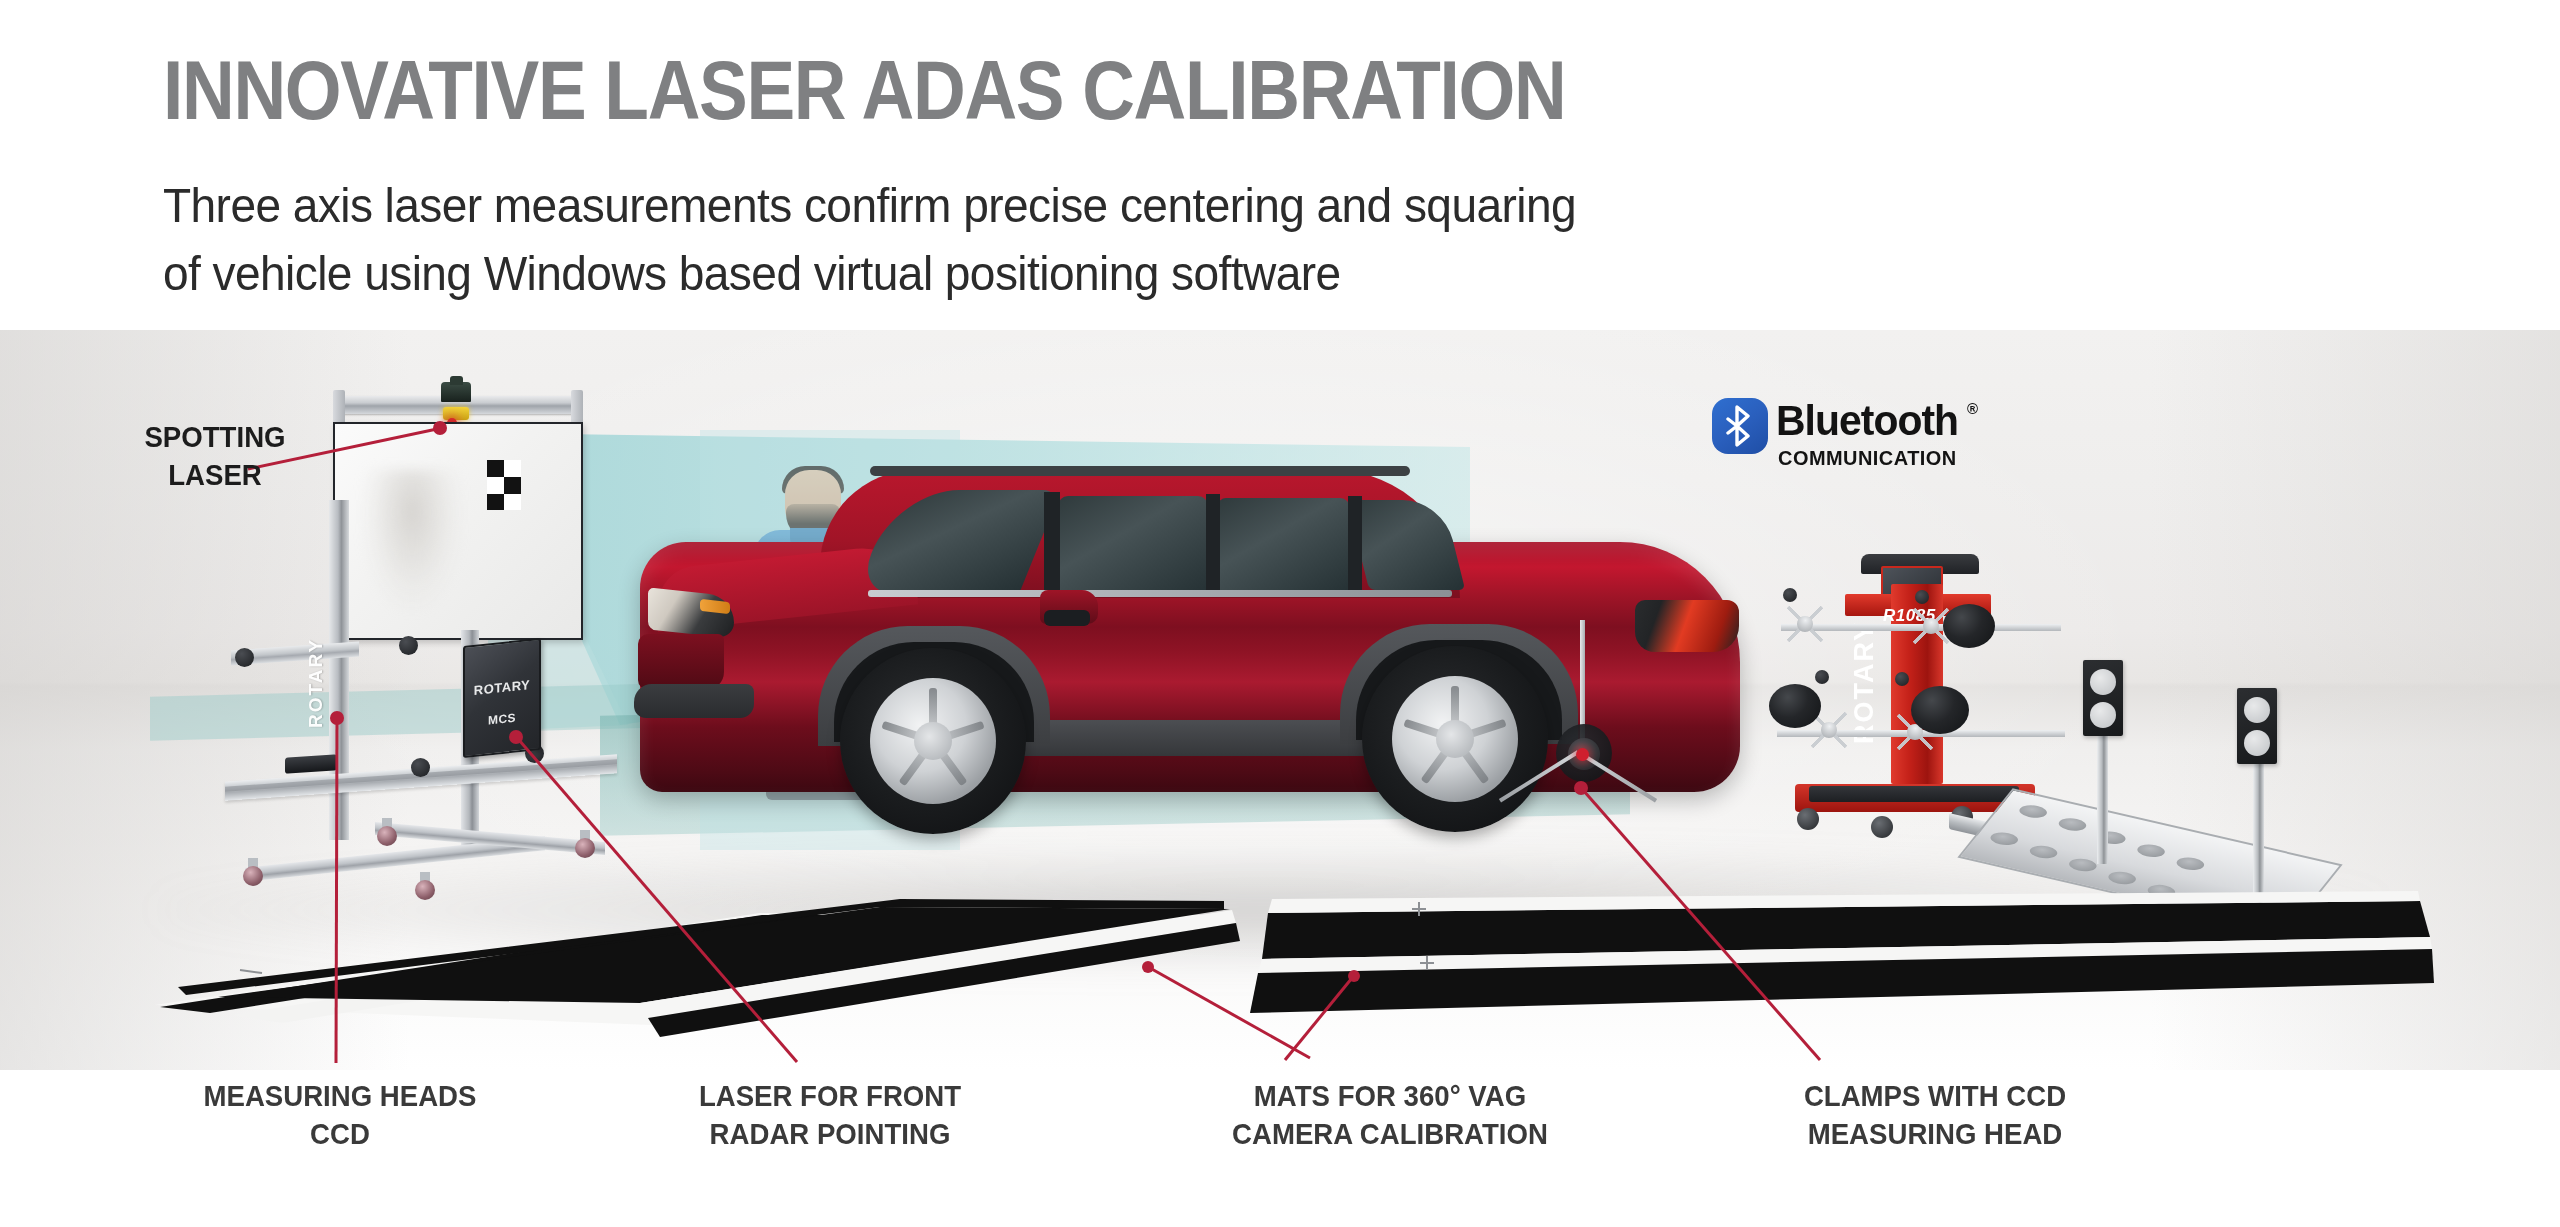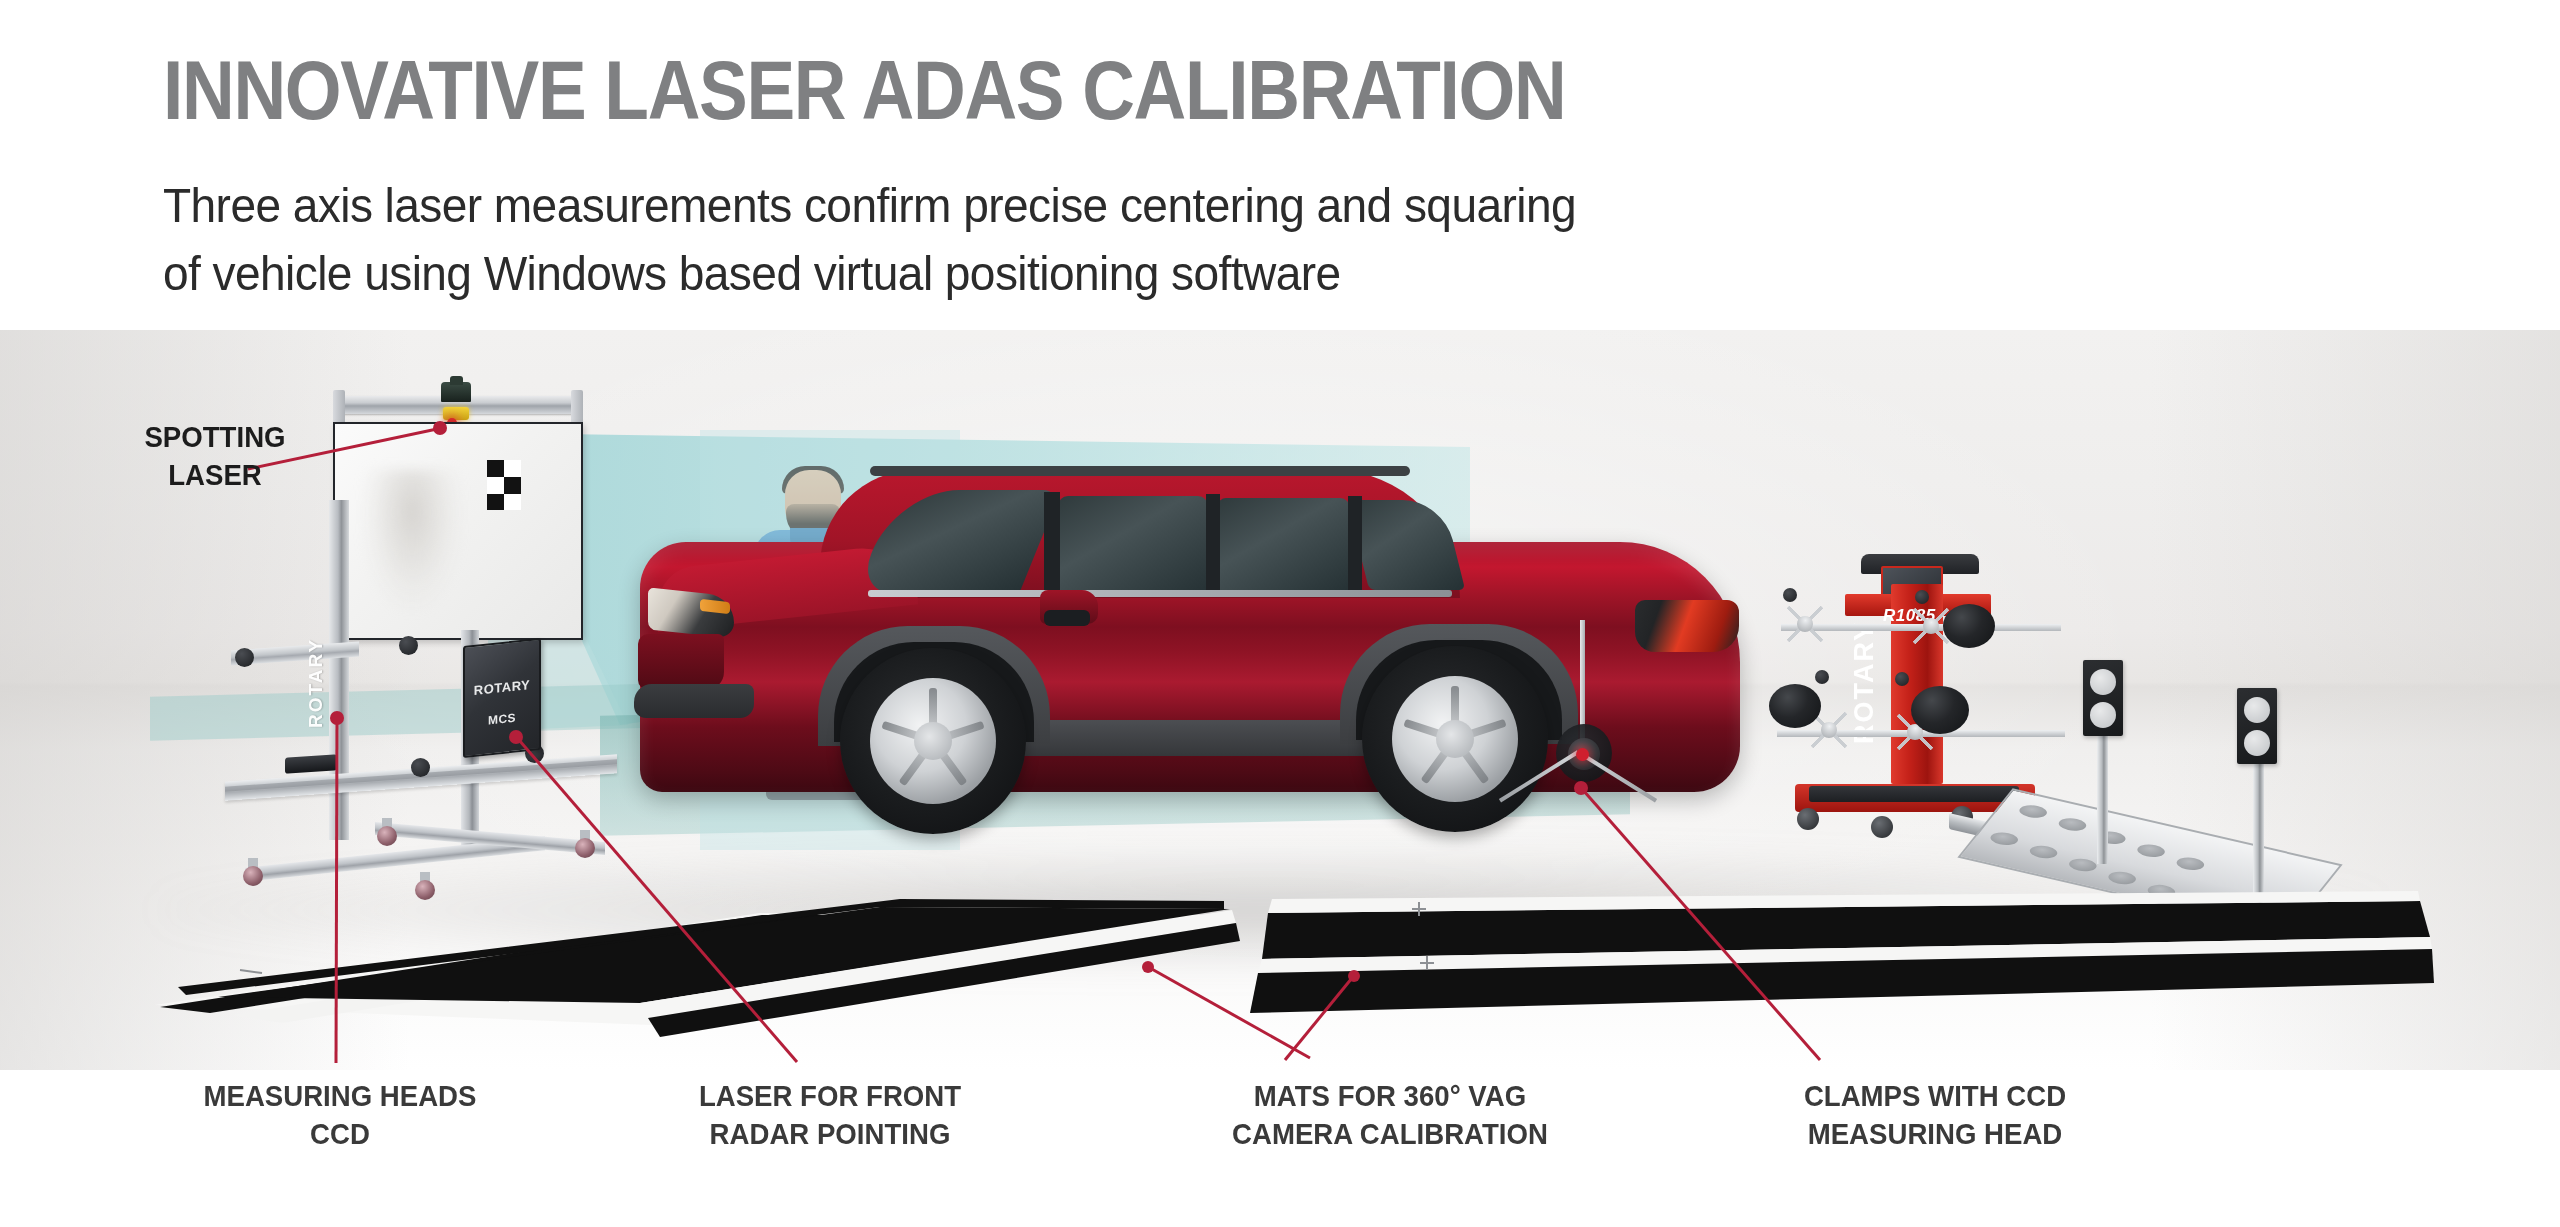--- a/index.html
+++ b/index.html
@@ -809,14 +809,24 @@
 
   <div class="callout bottom cb2">LASER FOR FRONT
 RADAR POINTING</div>
 
   <div class="callout bottom cb3">MATS FOR 360° VAG
 CAMERA CALIBRATION</div>
 
   <div class="callout bottom cb4">CLAMPS WITH CCD
 MEASURING HEAD</div>
 
+  <div class="bt">
+    <div class="mark">
+      <svg width="30" height="42" viewBox="0 0 30 42" aria-hidden="true">
+        <path d="M12 2 L23 11 L12 21 L12 2 Z M12 21 L23 31 L12 40 L12 21 Z M12 21 L3 14 M12 21 L3 28" fill="none" stroke="#ffffff" stroke-width="3.4" stroke-linejoin="round" stroke-linecap="round"></path>
+      </svg>
+    </div>
+    <div class="word">Bluetooth</div>
+    <div class="reg">®</div>
+    <div class="sub">COMMUNICATION</div>
+  </div>
 
 </div>
 
 </body></html>

